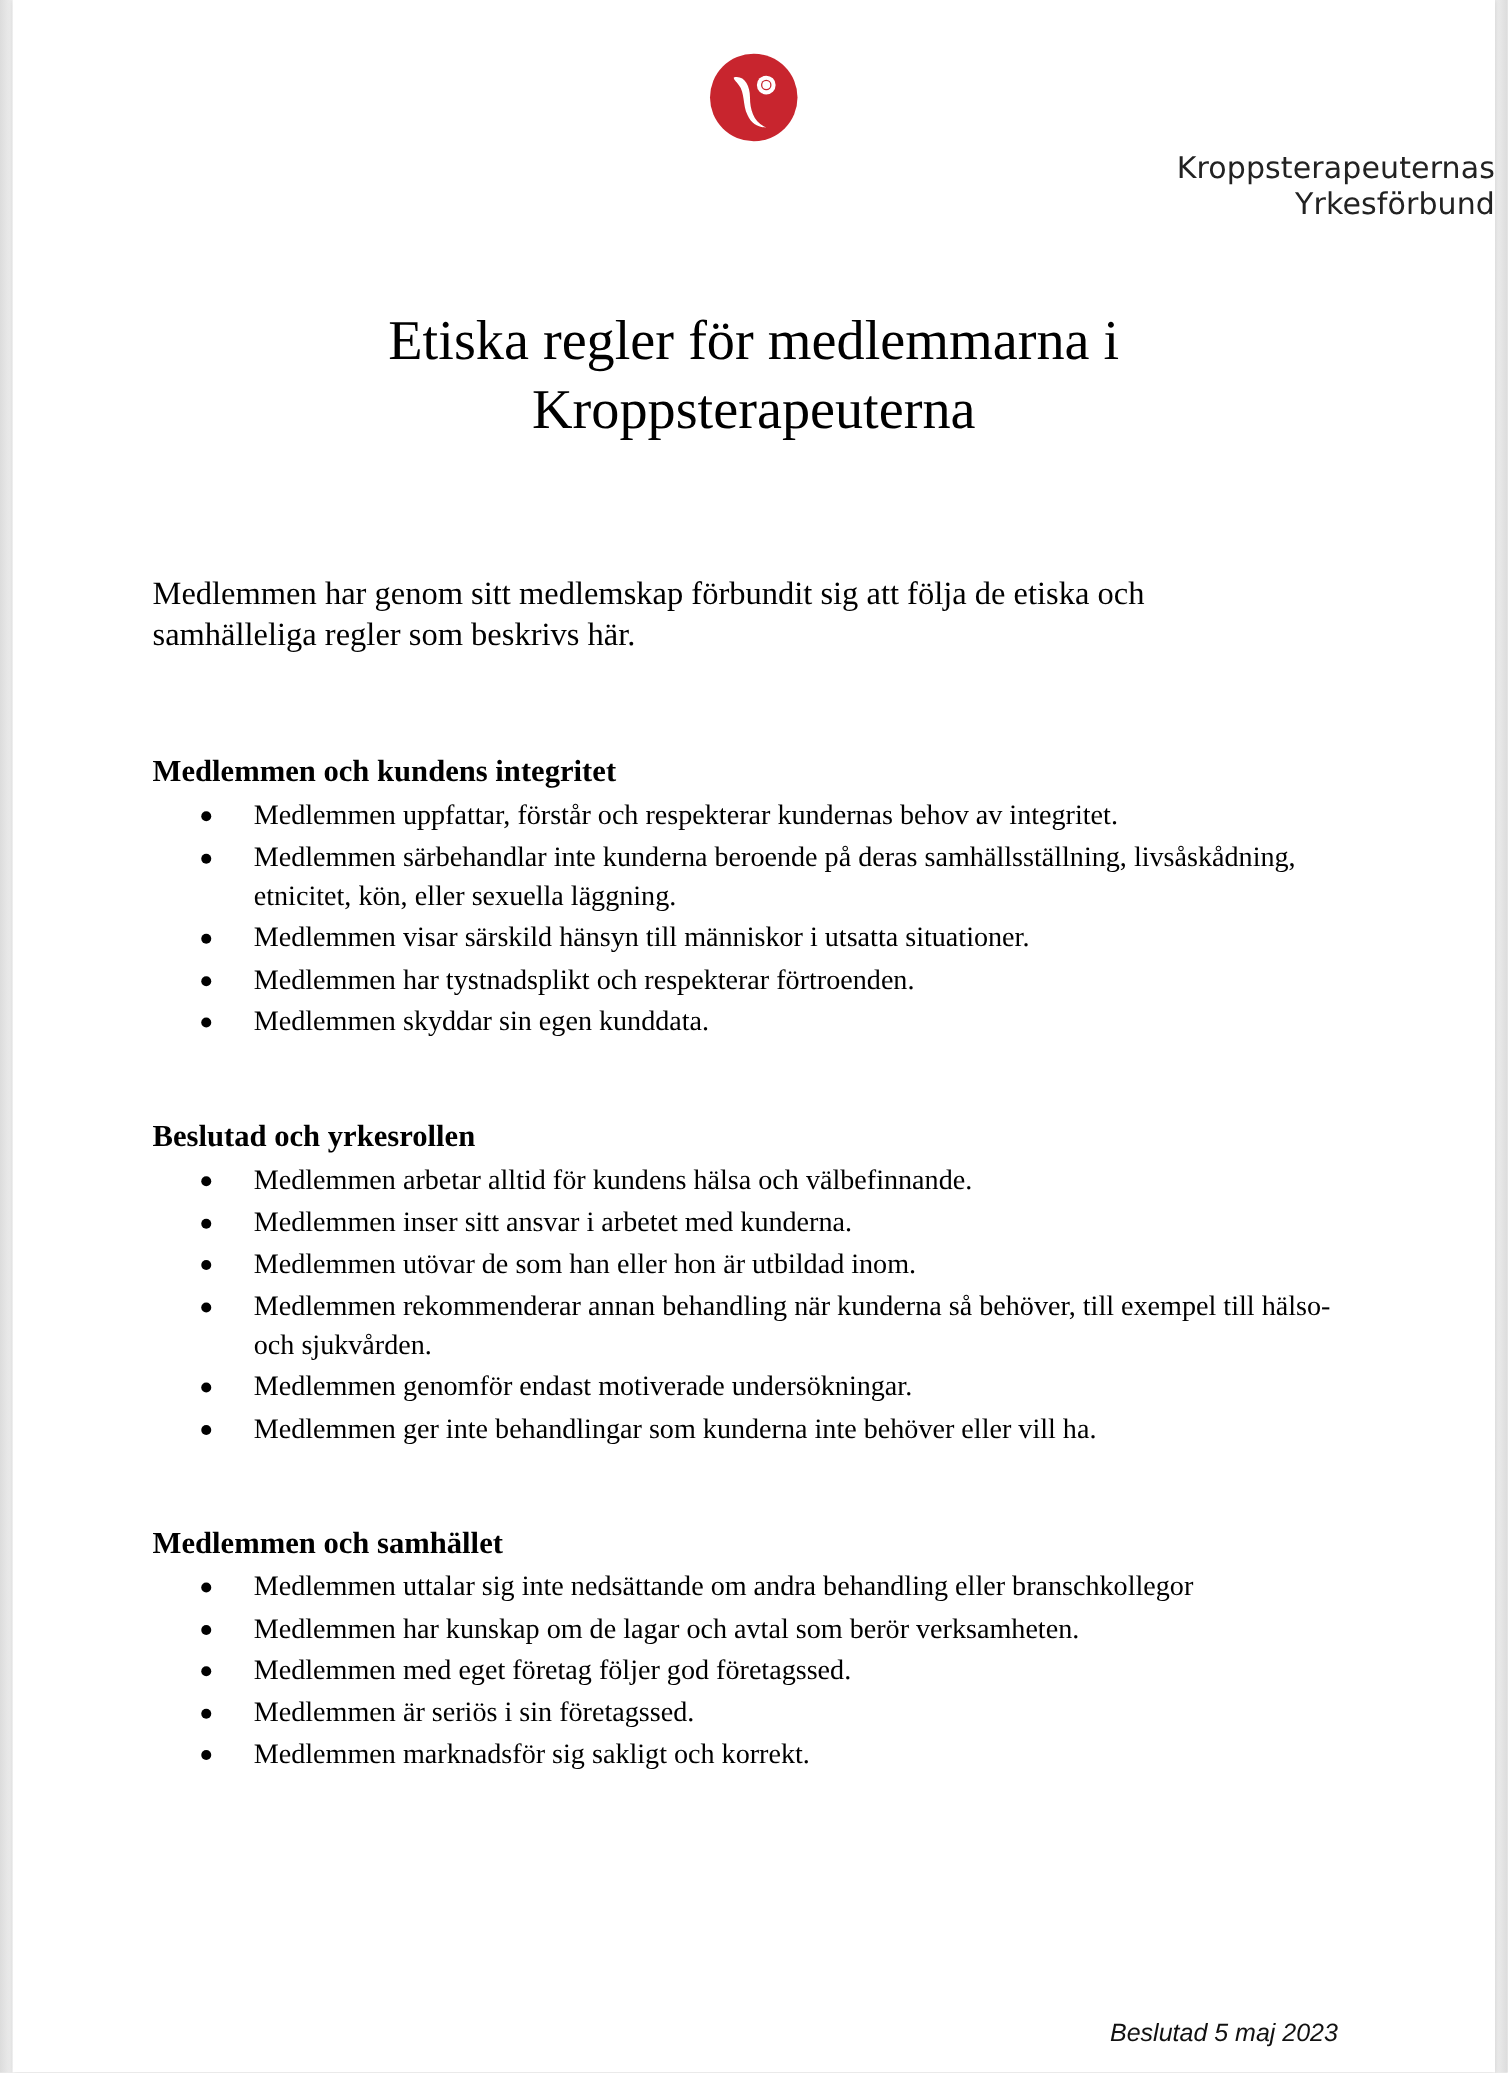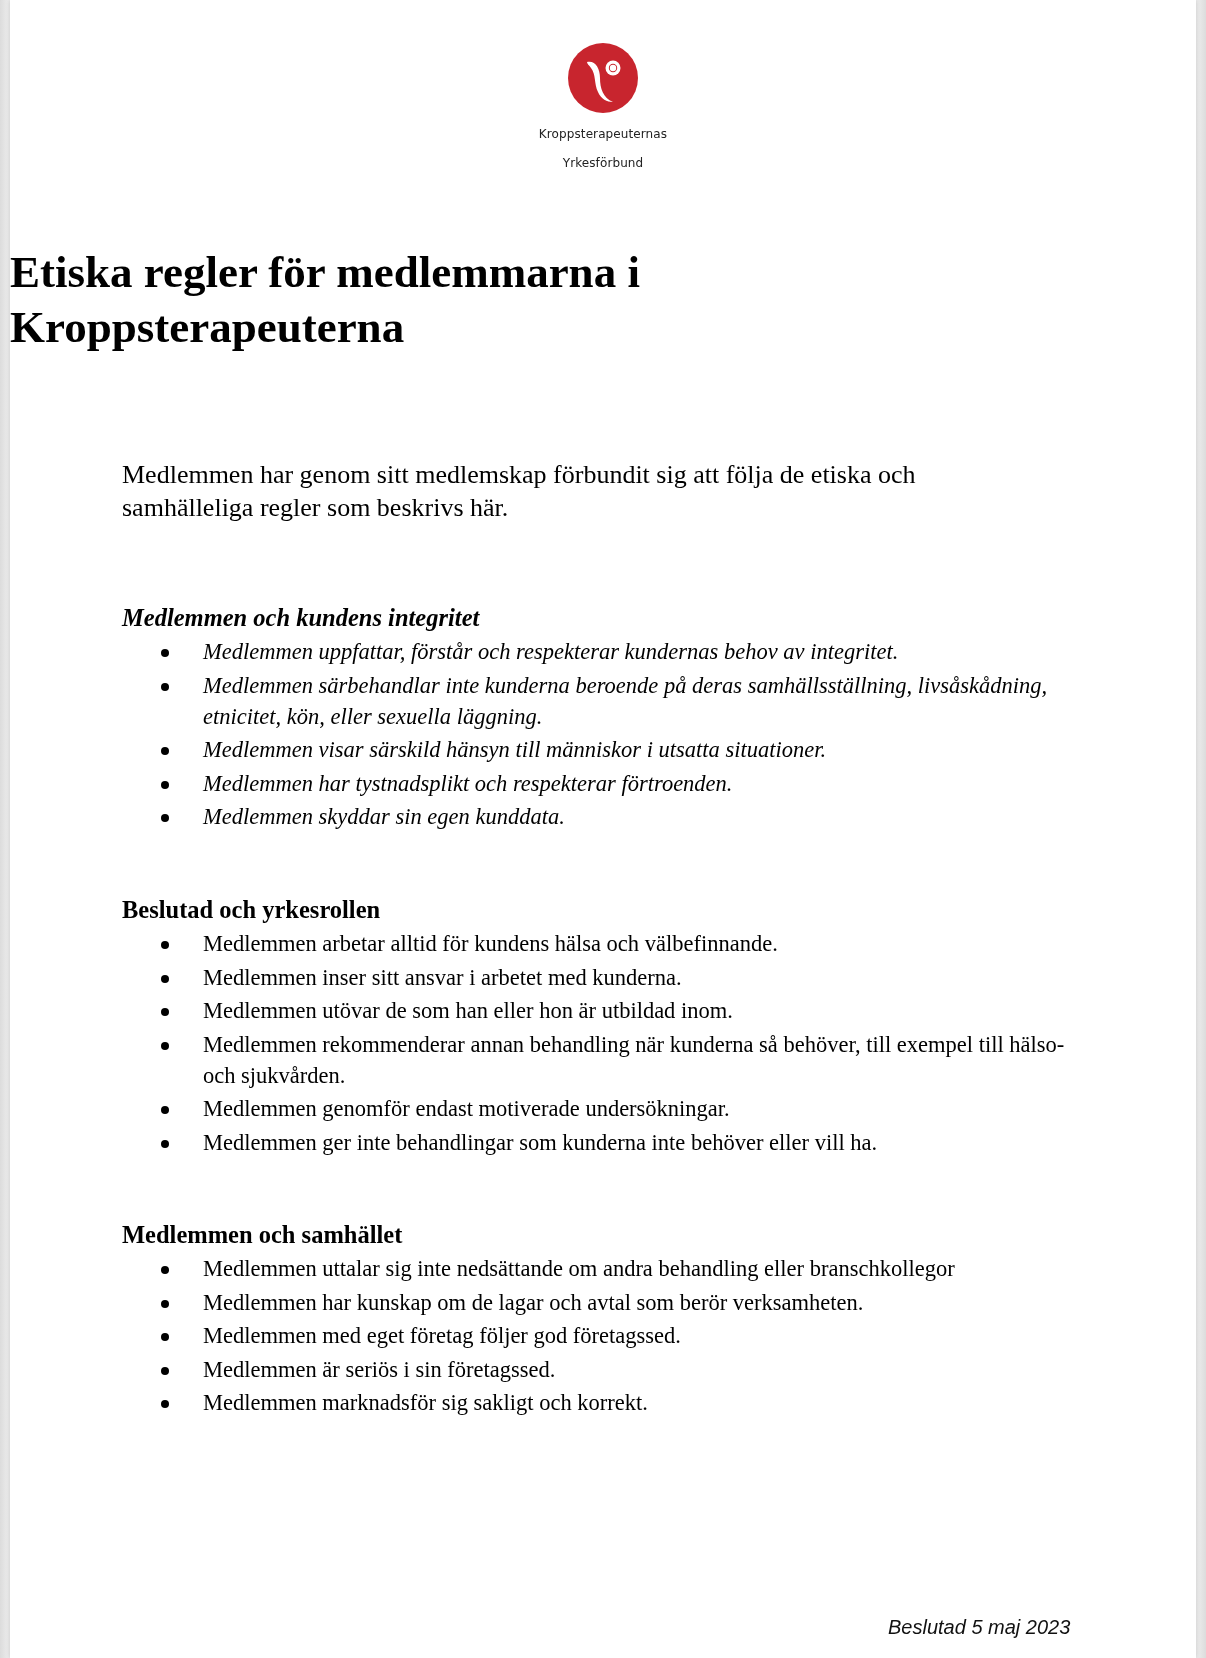--- a/index.html
+++ b/index.html
@@ -25,27 +25,27 @@
     }
     .logo {
       position: absolute; left: 0; width: 100%; top: 42px;
       text-align: center;
     }
     .logo-mark {
       display: block; margin: 0 auto; width: 72px; height: 72px;
     }
     .logo-text {
       font-family: "DejaVu Sans", "Liberation Sans", sans-serif;
-      font-size: 12px; line-height: 29px; color: #222;
-      margin-top: 6px; letter-spacing: 0.1px;
+      font-size: 24px; line-height: 29px; color: #222;
+      margin-top: 6px; letter-spacing: 0.1px; text-align: right;
     }
     .title {
       position: absolute; left: 0; width: 100%; top: 245px;
-      text-align: left;
-      font-size: 45px; line-height: 55px; font-weight: bold;
+      text-align: center;
+      font-size: 45px; line-height: 55px; font-weight: normal;
     }
     .intro {
       position: absolute; left: 112px; top: 458px; width: 940px;
       font-size: 26px; line-height: 33px; font-family: Liberation Serif, serif;
     }
     .section {
       position: absolute; left: 112px; width: 980px;
     }
     .section h2 {
       font-size: 24.5px; line-height: 30px; font-weight: bold;
@@ -96,21 +96,21 @@
   <h1 class="title">
     <div>Etiska regler för medlemmarna i</div>
     <div>Kroppsterapeuterna</div>
   </h1>
 
   <div class="intro">
     <div>Medlemmen har genom sitt medlemskap förbundit sig att följa de etiska och</div>
     <div>samhälleliga regler som beskrivs här.</div>
   </div>
 
-  <div class="section" style="top:603px;font-style:italic;">
+  <div class="section" style="top:603px;">
     <h2>Medlemmen och kundens integritet</h2>
     <ul>
       <li><span class="bullet"></span><span>Medlemmen uppfattar, förstår och respekterar kundernas behov av integritet.</span></li>
       <li><span class="bullet"></span><span>Medlemmen särbehandlar inte kunderna beroende på deras samhällsställning, livsåskådning, etnicitet, kön, eller sexuella läggning.</span></li>
       <li><span class="bullet"></span><span>Medlemmen visar särskild hänsyn till människor i utsatta situationer.</span></li>
       <li><span class="bullet"></span><span>Medlemmen har tystnadsplikt och respekterar förtroenden.</span></li>
       <li><span class="bullet"></span><span>Medlemmen skyddar sin egen kunddata.</span></li>
     </ul>
   </div>
 

